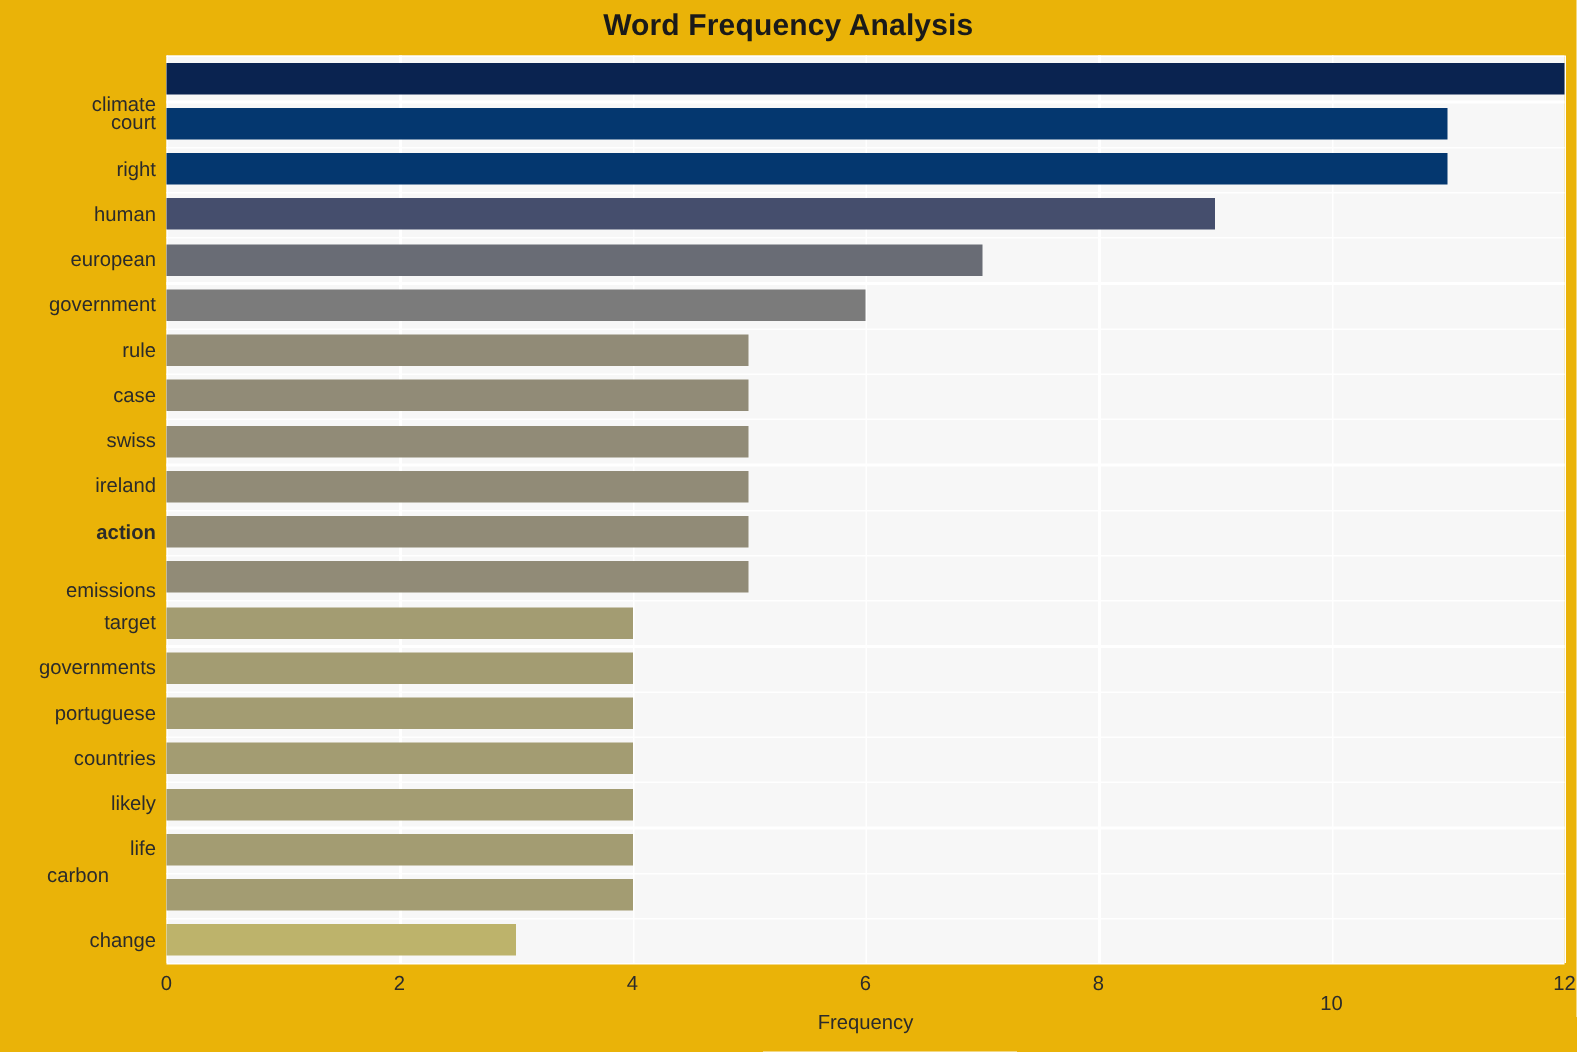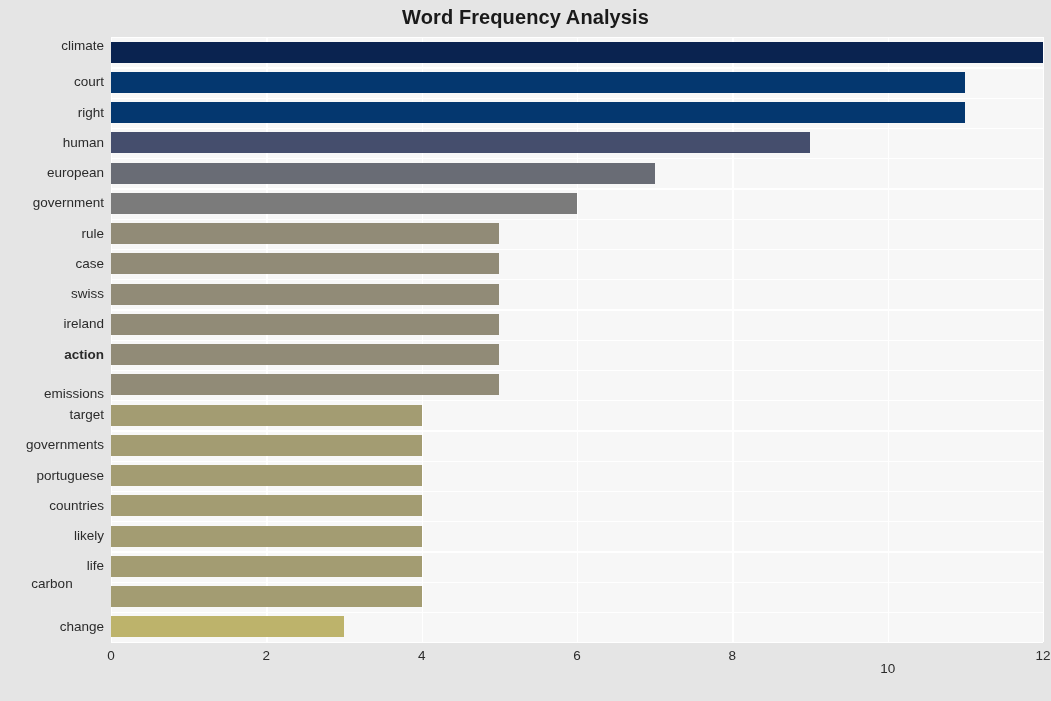--- a/index.html
+++ b/index.html
@@ -10,21 +10,21 @@
   body {
     width: 1051px;
     height: 701px;
     font-family: "Liberation Sans", sans-serif;
     overflow: hidden;
   }
   #figure {
     position: relative;
     width: 1051px;
     height: 701px;
-    background: #e5e5e5;
+    background: #eab308;
   }
   #chart-title {
     position: absolute;
     left: 0;
     top: 6px;
     width: 1051px;
     text-align: center;
     font-size: 20px;
     font-weight: bold;
     color: #1a1a1a;
@@ -157,21 +157,21 @@
         <div class="bar" style="left: 0px; top: 428.125px; width: 310.667px; background: rgb(163, 156, 114);"></div>
         <div class="bar" style="left: 0px; top: 458.375px; width: 310.667px; background: rgb(163, 156, 114);"></div>
         <div class="bar" style="left: 0px; top: 488.625px; width: 310.667px; background: rgb(163, 156, 114);"></div>
         <div class="bar" style="left: 0px; top: 518.875px; width: 310.667px; background: rgb(163, 156, 114);"></div>
         <div class="bar" style="left: 0px; top: 549.125px; width: 310.667px; background: rgb(163, 156, 114);"></div>
         <div class="bar" style="left: 0px; top: 579.375px; width: 233px; background: rgb(189, 179, 107);"></div>
       </div>
   </div>
 
   <div id="ylabels">
-      <div class="ylabel" style="top: 1px;">climate</div>
+      <div class="ylabel" style="top: 25px;">climate</div>
       <div class="ylabel" style="top: 37.375px;">court</div>
       <div class="ylabel" style="top: 67.625px;">right</div>
       <div class="ylabel" style="top: 97.875px;">human</div>
       <div class="ylabel" style="top: 128.125px;">european</div>
       <div class="ylabel" style="top: 158.375px;">government</div>
       <div class="ylabel" style="top: 188.625px; text-align: right;">rule</div>
       <div class="ylabel" style="top: 218.875px;">case</div>
       <div class="ylabel" style="top: 249.125px;">swiss</div>
       <div class="ylabel" style="top: 279.375px;">ireland</div>
       <div class="ylabel" style="top: 309.625px; font-weight: bold;">action</div>
@@ -189,14 +189,15 @@
   <div id="xlabels">
       <div class="xlabel" style="left: 111px;">0</div>
       <div class="xlabel" style="left: 266.333px;">2</div>
       <div class="xlabel" style="left: 421.667px;">4</div>
       <div class="xlabel" style="left: 577px;">6</div>
       <div class="xlabel" style="left: 732.333px;">8</div>
       <div class="xlabel" style="left: 887.667px; margin-top: 13px;">10</div>
       <div class="xlabel" style="left: 1043px;">12</div>
     </div>
 
+  <div id="xaxis-title">Frequency</div>
 
 </div>
 
 </body></html>

